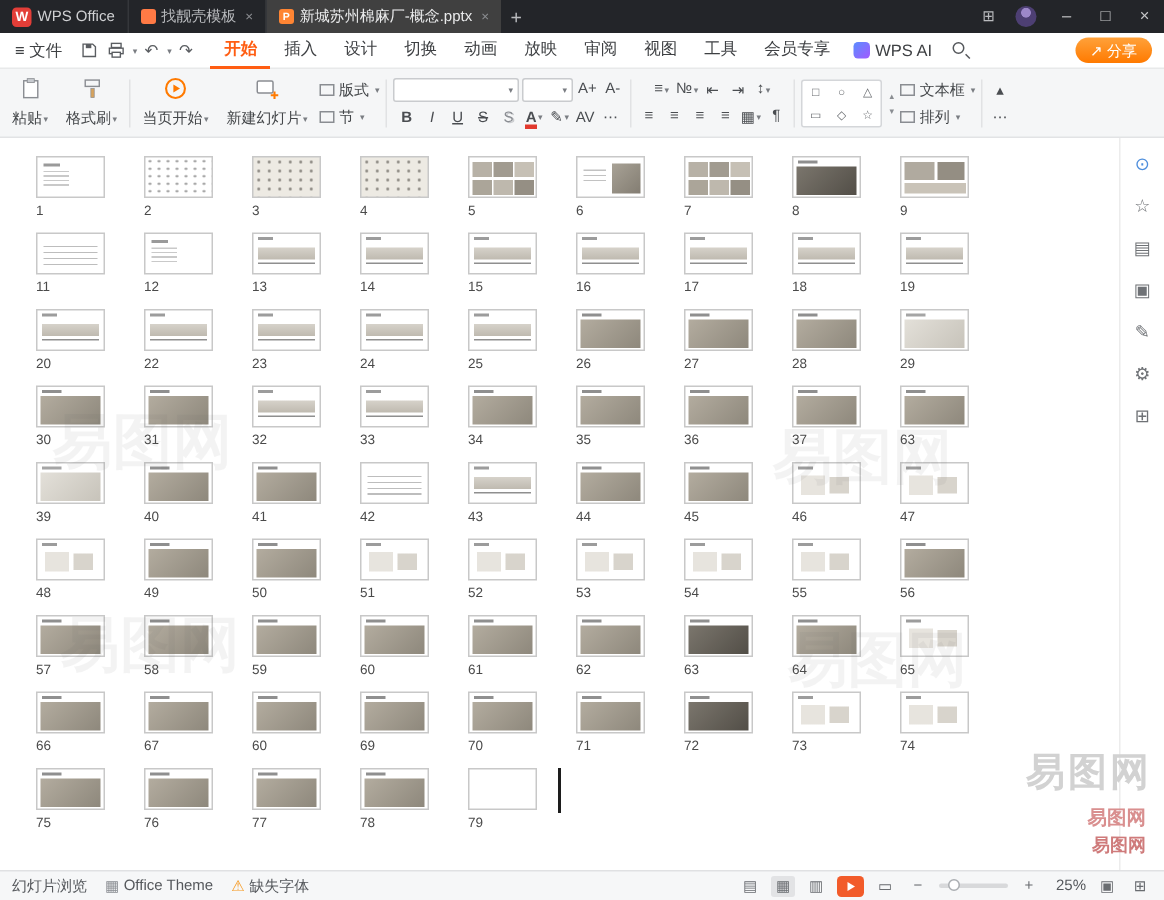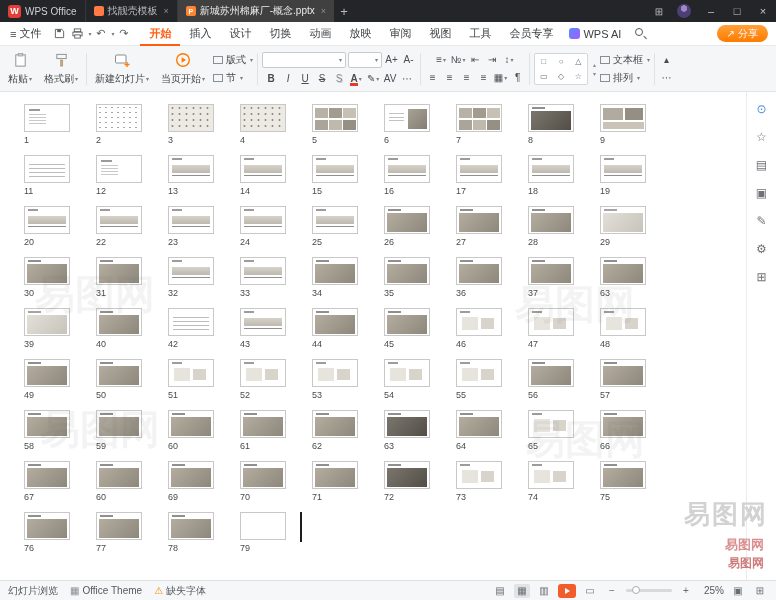--- a/index.html
+++ b/index.html
@@ -218,38 +218,38 @@
             <span>格式刷</span>
             <span class="caret">▾</span>
           </span>
       </div>
     </div>
     <div class="vsep"></div>
     <div class="rgroup">
       <div class="big-btn">
         <span>
           <svg width="16" height="16" viewBox="0 0 16 16">
+              <circle cx="8" cy="8" r="6.3" fill="none" stroke="#ff7a00" stroke-width="1.4"></circle>
+              <path d="M6.6 5.3 L11 8 L6.6 10.7 Z" fill="#ff7a00"></path>
+            </svg>
+        </span>
+        <span class="big-label">
+            <span>当页开始</span>
+            <span class="caret">▾</span>
+          </span>
+      </div>
+      <div class="big-btn">
+        <span>
+          <svg width="16" height="16" viewBox="0 0 16 16">
               <rect x="1.5" y="3" width="10.5" height="8" rx="1" fill="#fff" stroke="#8a8d92"></rect>
               <path d="M10.5 12.5h5M13 10v5" stroke="#ff7a00" stroke-width="1.4"></path>
             </svg>
         </span>
         <span class="big-label">
             <span>新建幻灯片</span>
-            <span class="caret">▾</span>
-          </span>
-      </div>
-      <div class="big-btn">
-        <span>
-          <svg width="16" height="16" viewBox="0 0 16 16">
-              <circle cx="8" cy="8" r="6.3" fill="none" stroke="#ff7a00" stroke-width="1.4"></circle>
-              <path d="M6.6 5.3 L11 8 L6.6 10.7 Z" fill="#ff7a00"></path>
-            </svg>
-        </span>
-        <span class="big-label">
-            <span>当页开始</span>
             <span class="caret">▾</span>
           </span>
       </div>
       <div class="stack">
         <div class="srow">
           <span class="mini-ico"></span>
           <span>版式</span>
             <span class="caret">▾</span>
         </div>
         <div class="srow">
@@ -497,20 +497,24 @@
             <div class="thumb k-photo"></div>
             <div class="snum">63</div>
           </div>
           <div class="slide-cell">
             <div class="thumb k-photo-light"></div>
             <div class="snum">39</div>
           </div>
           <div class="slide-cell">
             <div class="thumb k-photo"></div>
             <div class="snum">40</div>
+          </div>
+          <div class="slide-cell">
+            <div class="thumb k-photo"></div>
+            <div class="snum">41</div>
           </div>
           <div class="slide-cell">
             <div class="thumb k-lines"></div>
             <div class="snum">42</div>
           </div>
           <div class="slide-cell">
             <div class="thumb k-strip"></div>
             <div class="snum">43</div>
           </div>
           <div class="slide-cell">

